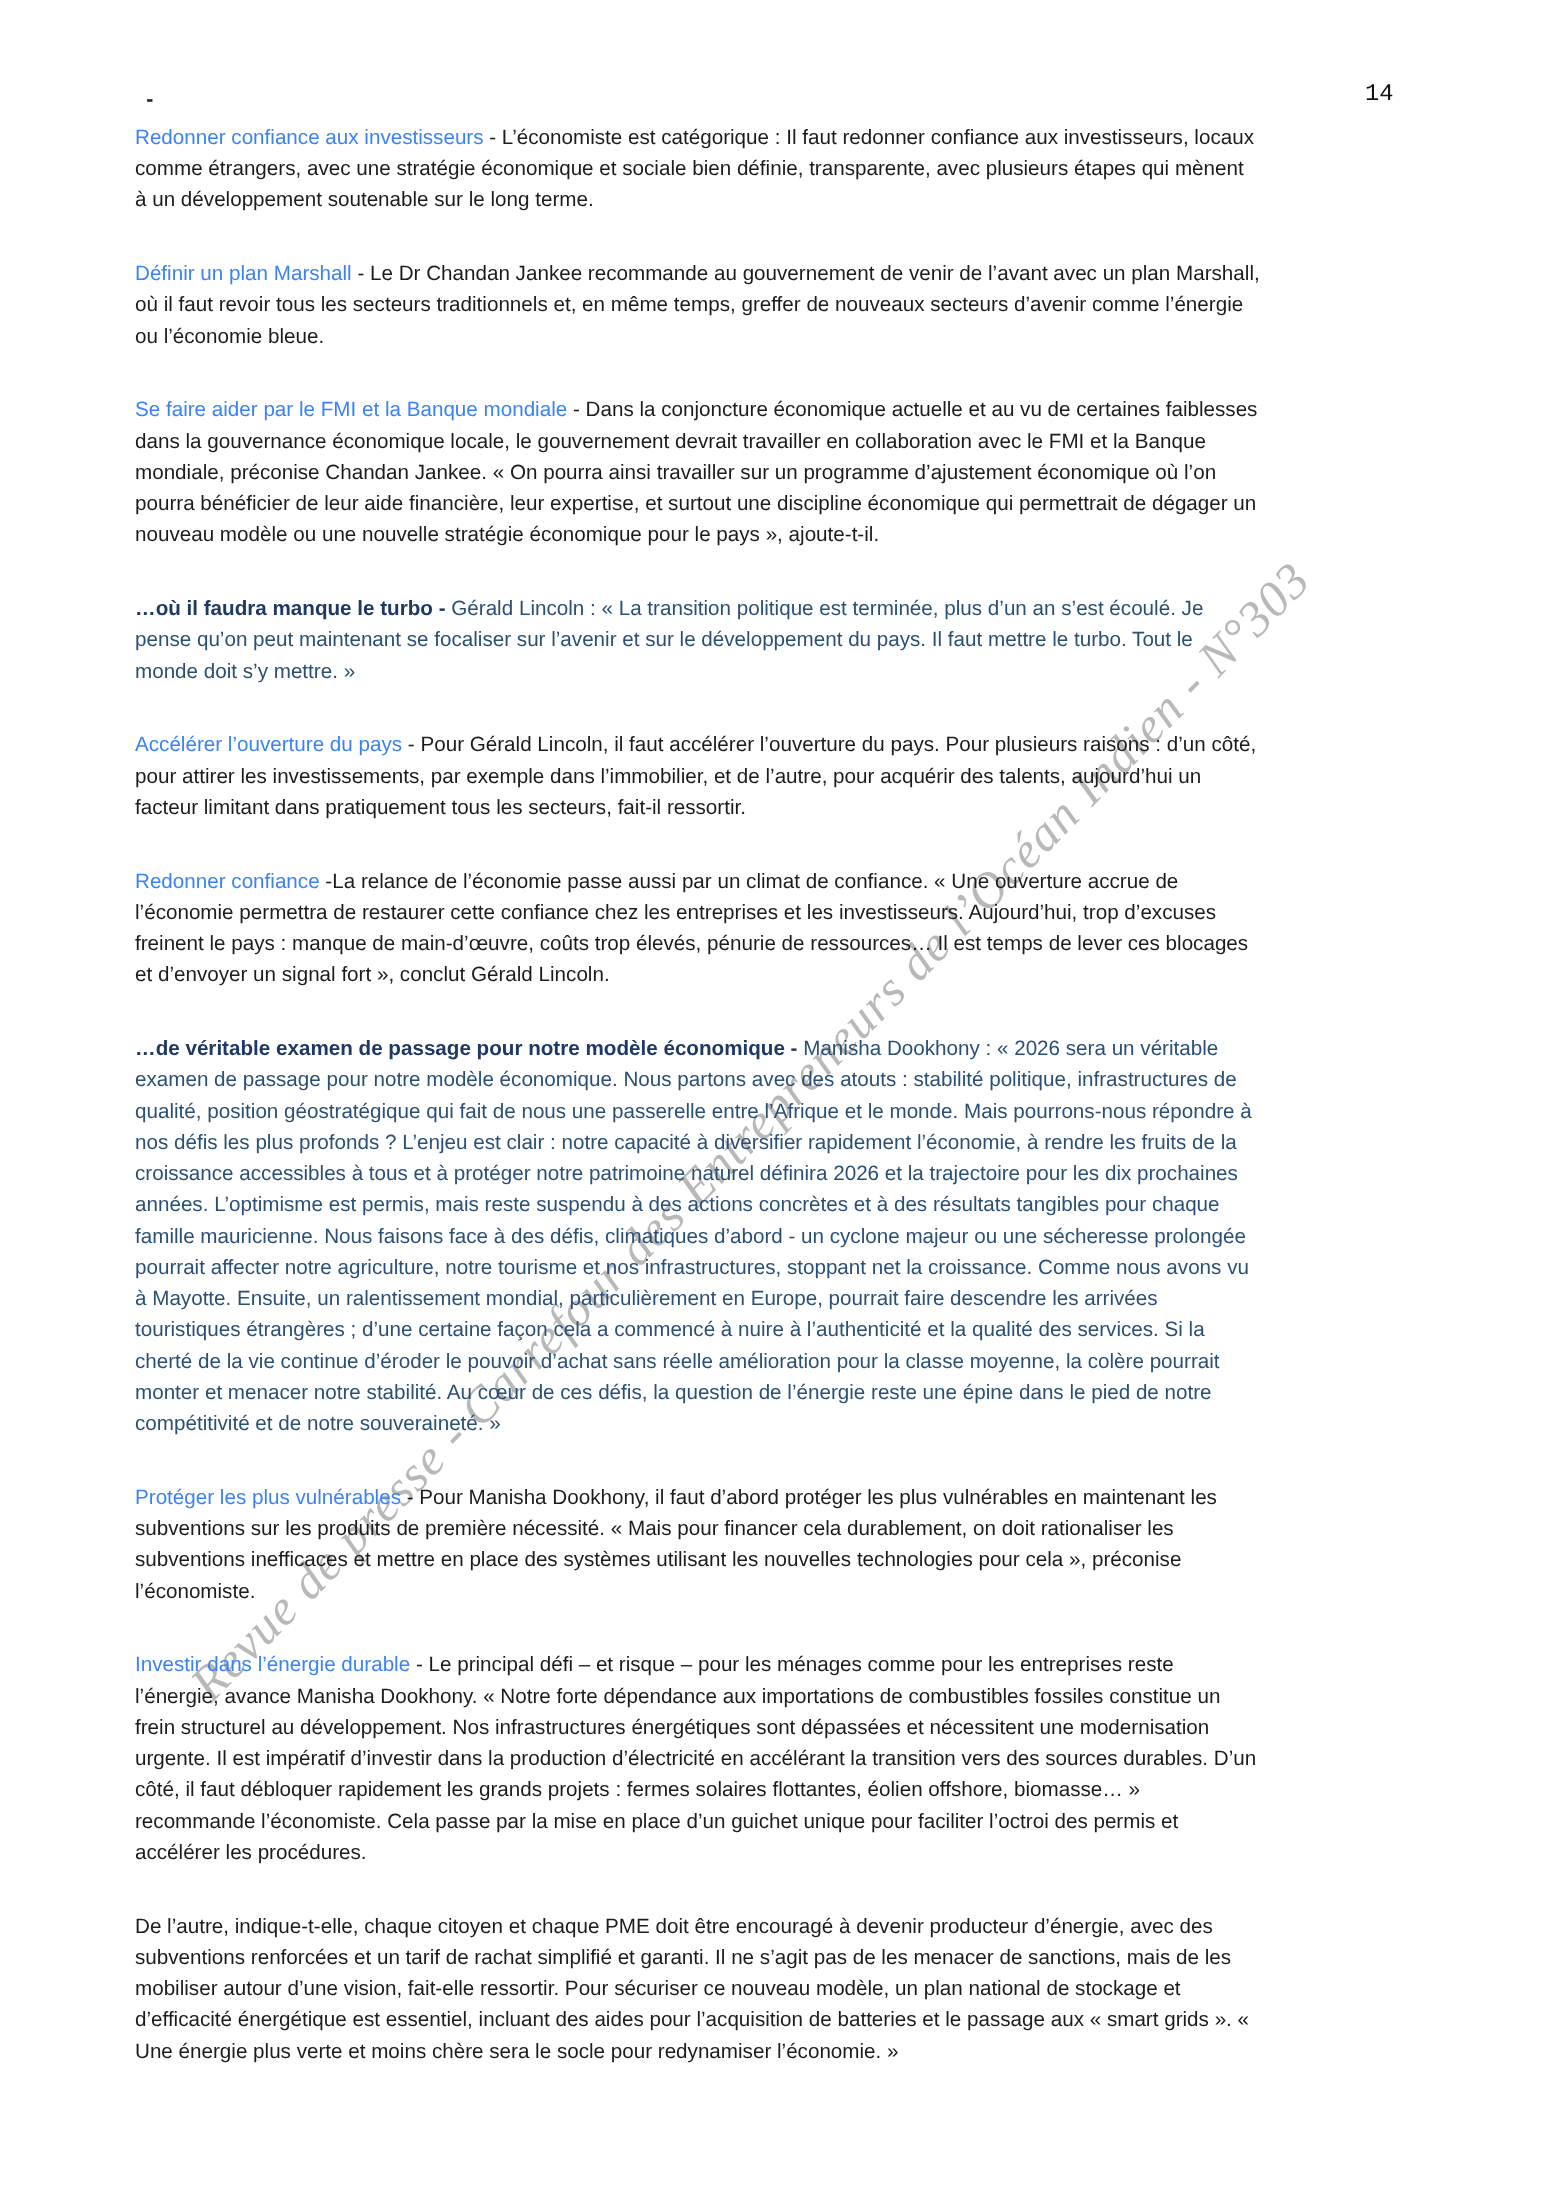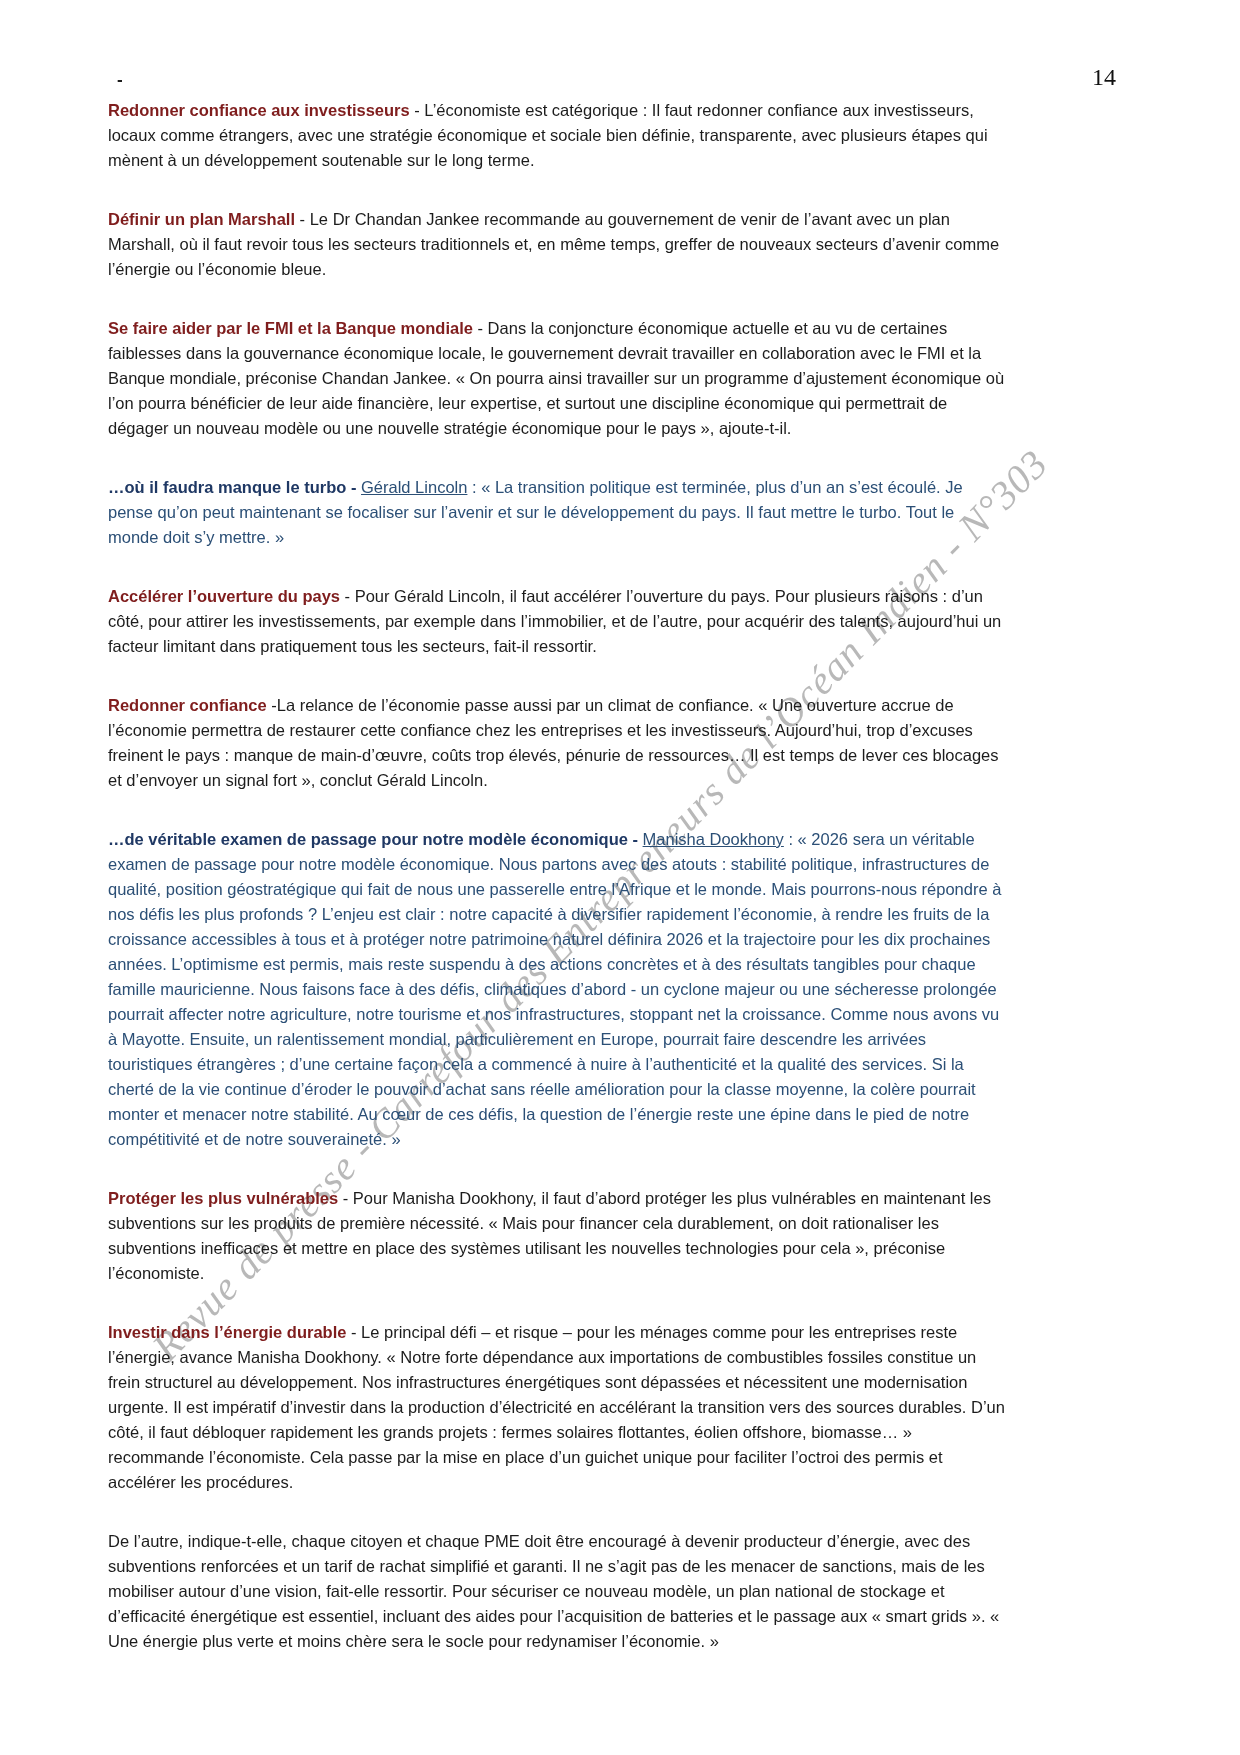--- a/index.html
+++ b/index.html
@@ -15,22 +15,22 @@
     position:absolute; inset:0;
     background:#ffffff;
   }
   .header-dash {
     position:absolute; left:117px; top:70px;
     font-size:17px; font-weight:bold; color:#1c1c1c;
     z-index:2;
   }
   .page-number {
     position:absolute; left:1092px; top:64px;
-    font-family:Liberation Serif, serif;
-    font-size:24px; color:#111;
+    font-family:Liberation Mono, monospace;
+    font-size:19px; color:#111;
     z-index:2;
   }
   .watermark {
     position:absolute; left:600px; top:905px;
     transform:translate(-50%,-50%) rotate(-45.5deg);
     transform-origin:center center;
     font-family:"Liberation Serif", serif;
     font-style:italic;
     font-size:40px;
     letter-spacing:1px;
@@ -43,26 +43,25 @@
     position:absolute; left:108px; top:98px; width:900px;
     z-index:1;
   }
   p.para {
     margin:0 0 34px 0;
     font-size:16.5px;
     line-height:25px;
     text-align:left;
   }
   .run-normal { color:#1c1c1c; }
-  .run-bold-black { font-weight:bold; color:#7f1d1d;text-align:right; }
+  .run-bold-black { font-weight:normal; color:#3b82f6;text-align:right; }
   .run-bold-navy { font-weight:bold; color:var(--heading-navy,#1f3864); }
   .run-blue { color:var(--quote-blue,#2b4f76); }
   .run-blue-underline {
     color:var(--quote-blue,#2b4f76);
-    text-decoration:underline;
     cursor:pointer;
     margin-top:20px;
   }
 </style>
 </head>
 <body>
 
 <div class="page">
   <span class="header-dash">-</span>
   <span class="page-number">14</span>

